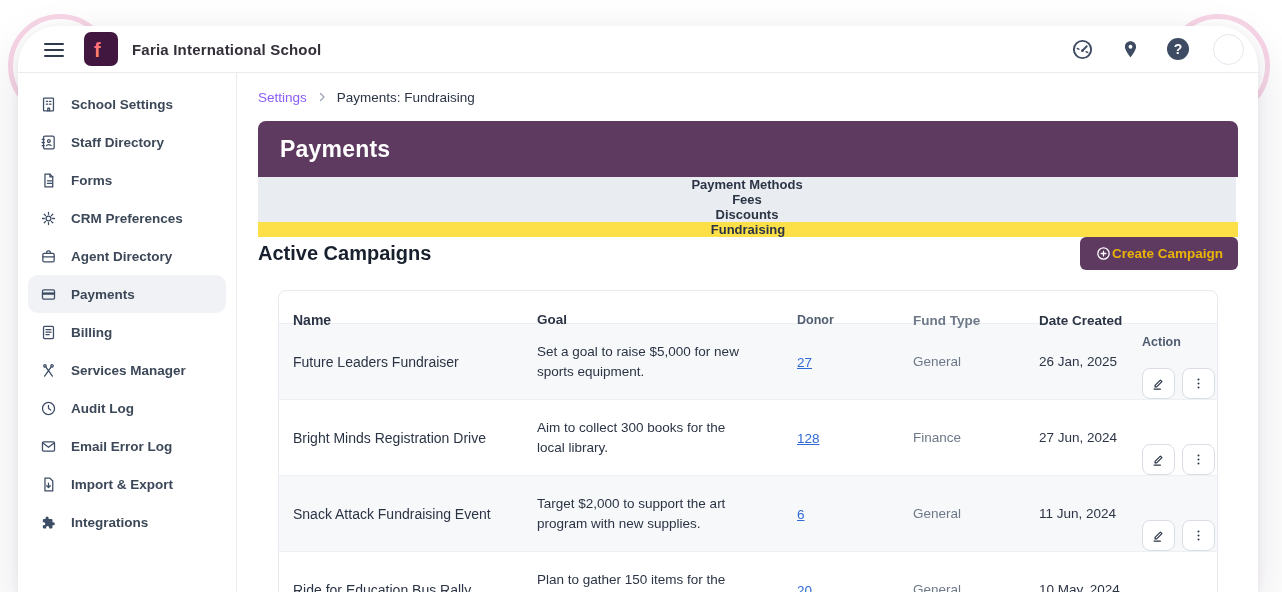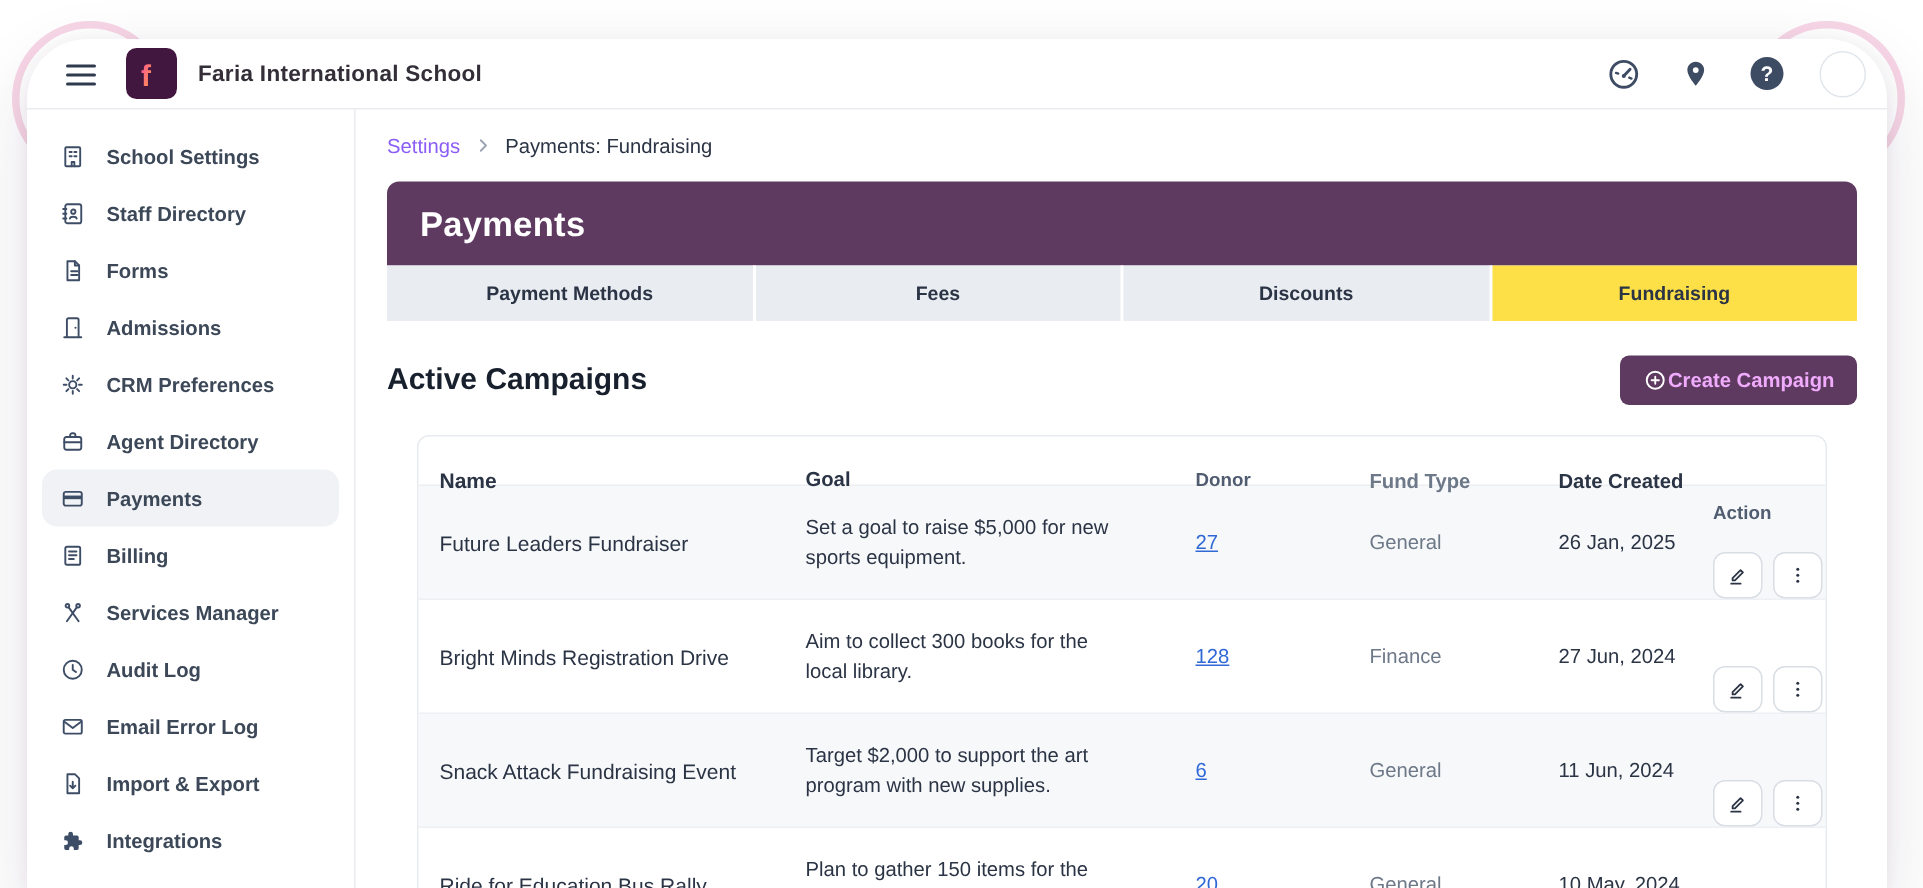--- a/index.html
+++ b/index.html
@@ -54,30 +54,30 @@
   .main { flex: 1; padding: 14px 20px 0 21px; min-width: 0; }
   .breadcrumb { display: flex; align-items: center; gap: 9px; font-size: 13.5px; height: 20px; }
   .crumb-link { color: #8b5cf6; cursor: pointer; }
   .crumb-current { color: #2b3445; font-weight: 500; }
   .crumb-sep { color: #99a2b0; display: flex; align-items: center; }
 
   .banner { margin-top: 14px; height: 56px; background: #5e3a60; border-radius: 8px 8px 0 0;
     display: flex; align-items: center; padding: 0 22px; }
   .banner-title { color: #fff; font-size: 23px; font-weight: 700; letter-spacing: .2px; }
 
-  .tabs { display: flex; height: 37px; }
+  .tabs { display: flex; height: 37px; flex-direction: column; }
   .tab { flex: 1; background: #e9ecf1; display: flex; align-items: center; justify-content: center;
     font-size: 13px; font-weight: 700; color: #2b3445; cursor: pointer; border-right: 2px solid #fff; }
   .tab:last-child { border-right: none; }
   .tab.active { background: #fde047; }
 
   .section-head { display: flex; align-items: center; justify-content: space-between;
     margin: 22px 0 0 0; height: 34px; }
   .section-title { font-size: 20px; font-weight: 700; color: #18202e; }
-  .create-btn { display: flex; align-items: center; gap: 0; background: #5e3a60; color: #f0abfc;
+  .create-btn { display: flex; align-items: center; gap: 0; background: #5e3a60; color: #eab308;
     border: none; border-radius: 6px; height: 33px; padding: 0 15px; font-size: 13.5px;
     font-weight: 600; cursor: pointer; font-family: inherit; }
 
   
   .table { margin: 20px 20px 0 20px; border: 1px solid #e7eaee; border-radius: 8px;
     overflow: hidden; background: #fff; }
   .trow { display: grid; grid-template-columns: 244px 256px 116px 130px 112px 1fr;
     align-items: center; }
   .thead { height: 33px; border-bottom: 1px solid #eceef2; }
   .thead .cell { font-size: 12.5px; font-weight: 600; color: #505c70; }
@@ -170,27 +170,20 @@
         </div>
 
         <div class="side-item">
           <svg width="17" height="17" viewBox="0 0 24 24" fill="none" stroke="#3e4d66" stroke-width="1.8" stroke-linecap="round" stroke-linejoin="round">
             <path d="M7 3h7l4 4v14H7z"></path>
               <path d="M14 3v4h4M10.5 12.5h6M10.5 16h6"></path>
           </svg>
           <span>Forms</span>
         </div>
 
-        <div class="side-item">
-          <svg width="17" height="17" viewBox="0 0 24 24" fill="none" stroke="#3e4d66" stroke-width="1.8" stroke-linecap="round" stroke-linejoin="round">
-            <path d="M6.5 21V4.5A1.5 1.5 0 0 1 8 3h8a1.5 1.5 0 0 1 1.5 1.5V21M4 21h16"></path>
-              <circle cx="14.6" cy="12" r="1" fill="#3e4d66" stroke="none"></circle>
-          </svg>
-          <span>Admissions</span>
-        </div>
 
         <div class="side-item">
           <svg width="17" height="17" viewBox="0 0 24 24" fill="none" stroke="#3e4d66" stroke-width="1.8" stroke-linecap="round">
             <circle cx="12" cy="12" r="3.4"></circle>
               <path d="M12 3.5v2.6M12 17.9v2.6M3.5 12h2.6M17.9 12h2.6M6 6l1.9 1.9M16.1 16.1L18 18M18 6l-1.9 1.9M7.9 16.1L6 18"></path>
           </svg>
           <span>CRM Preferences</span>
         </div>
 
         <div class="side-item">

